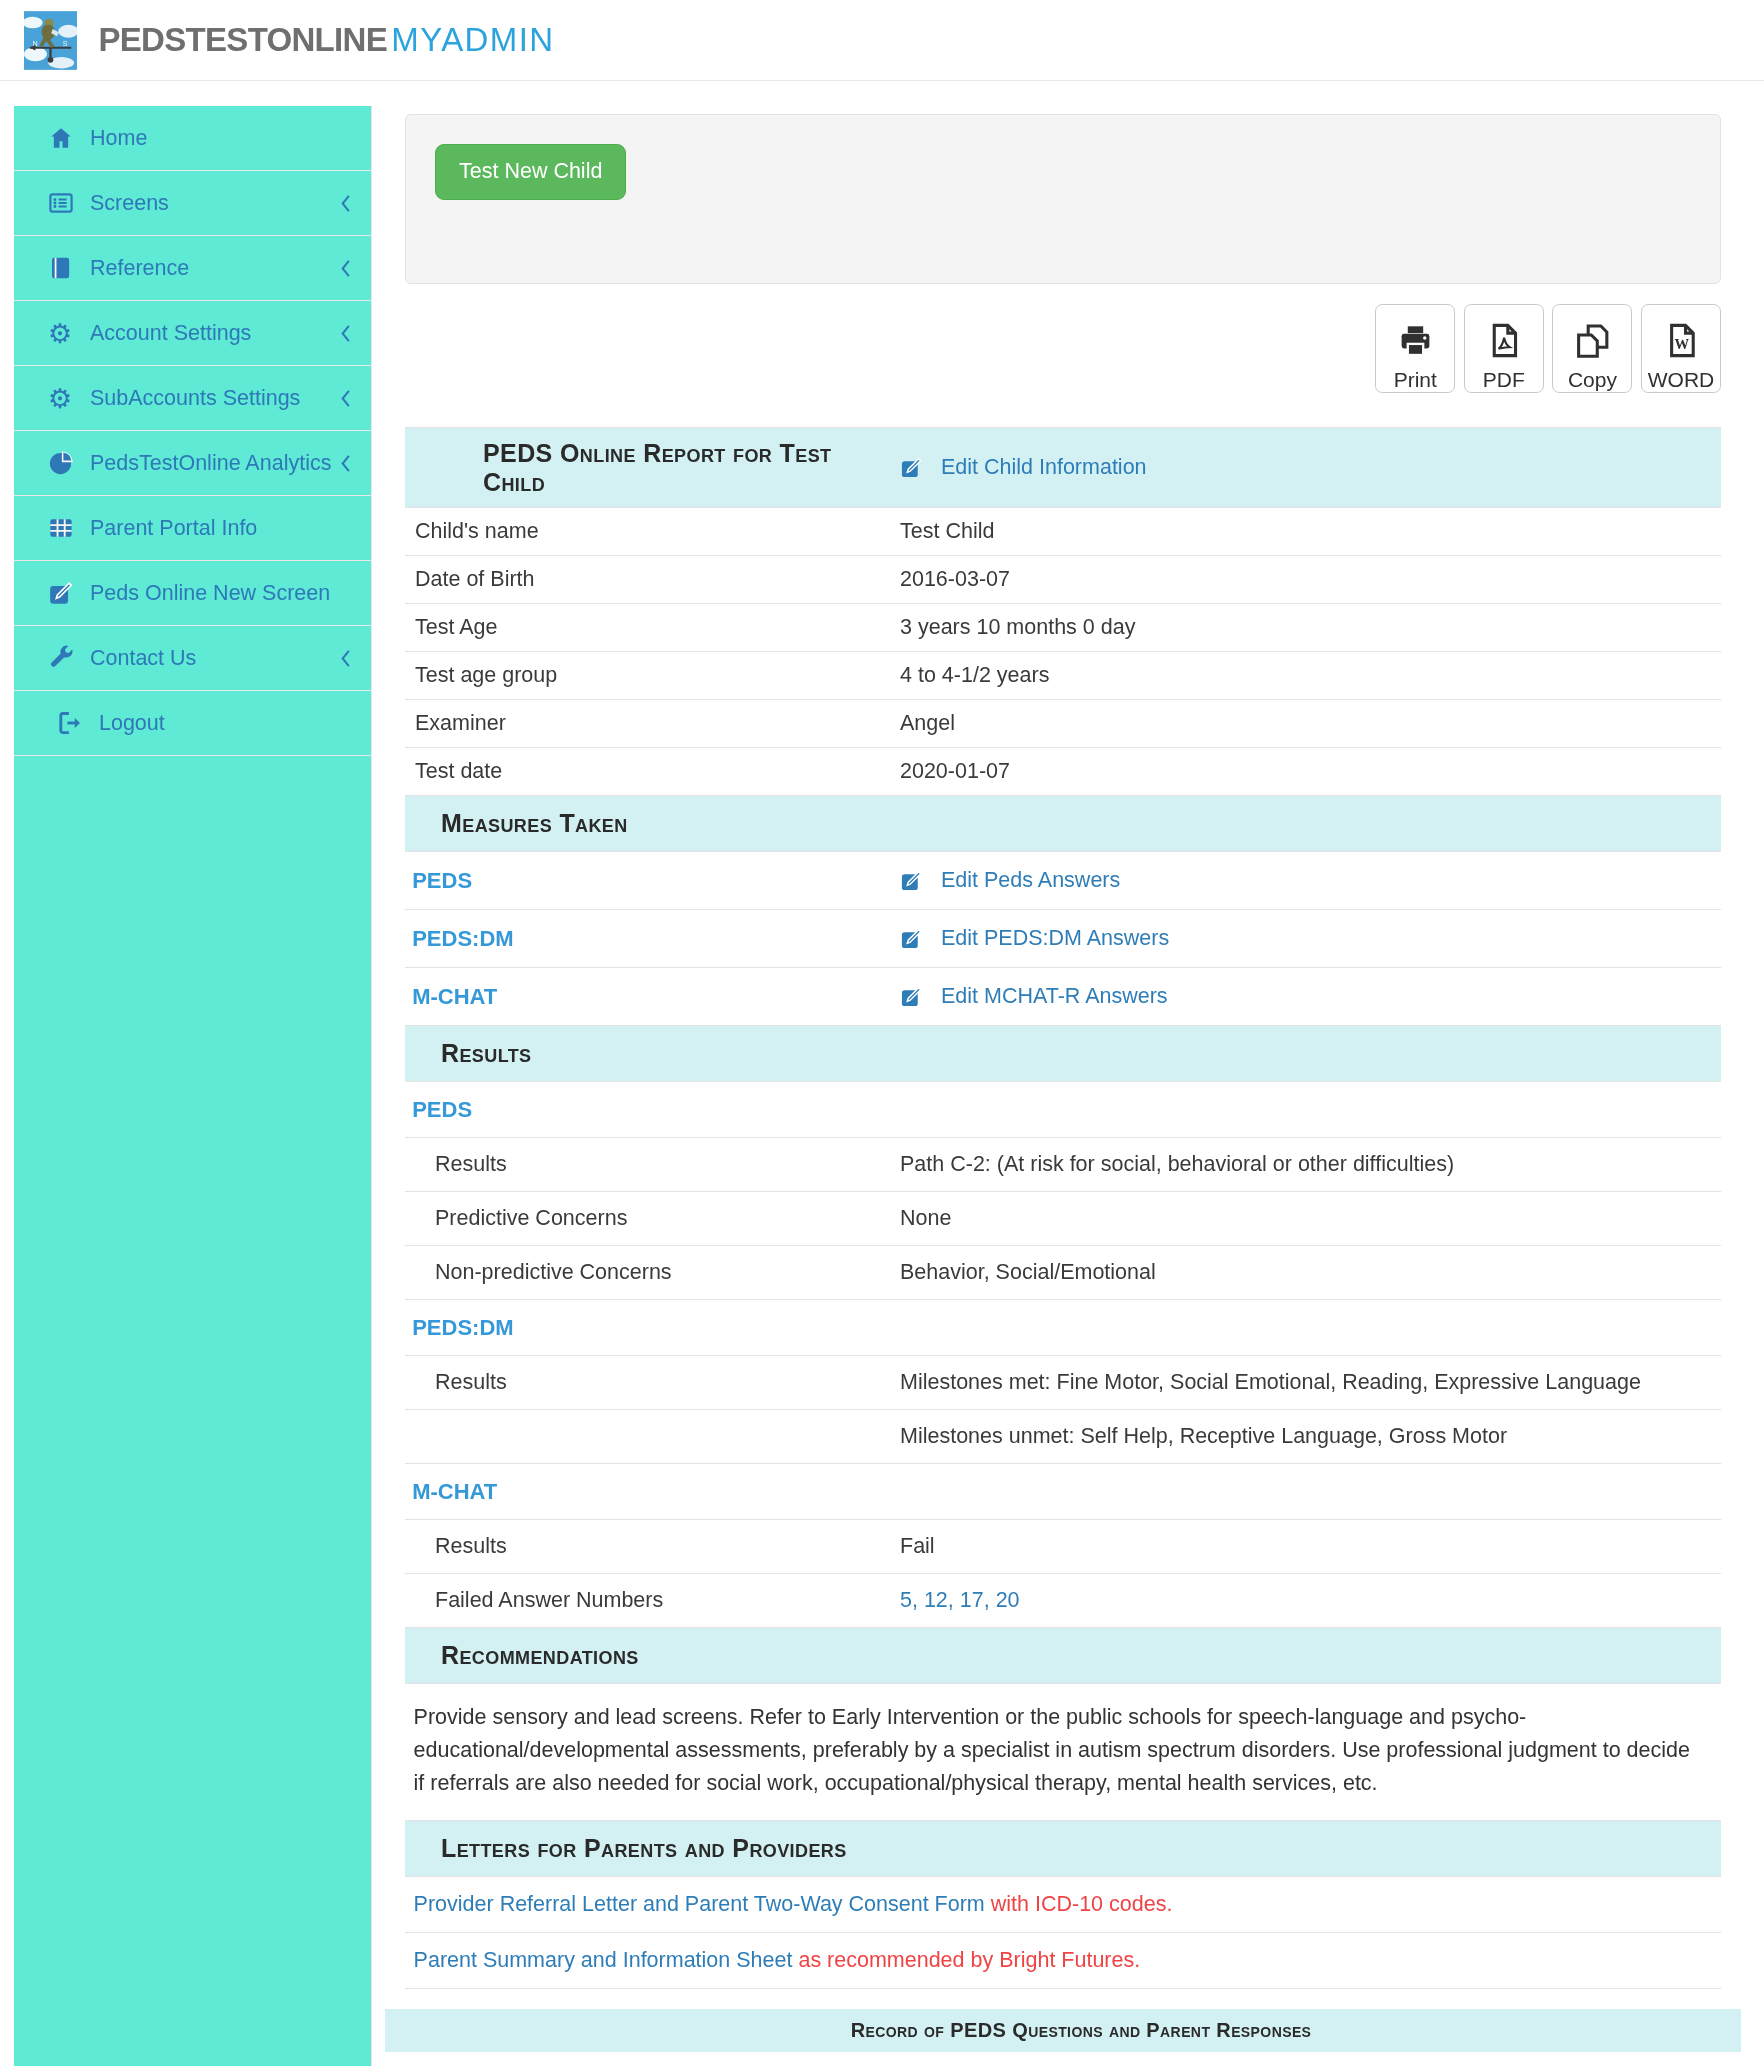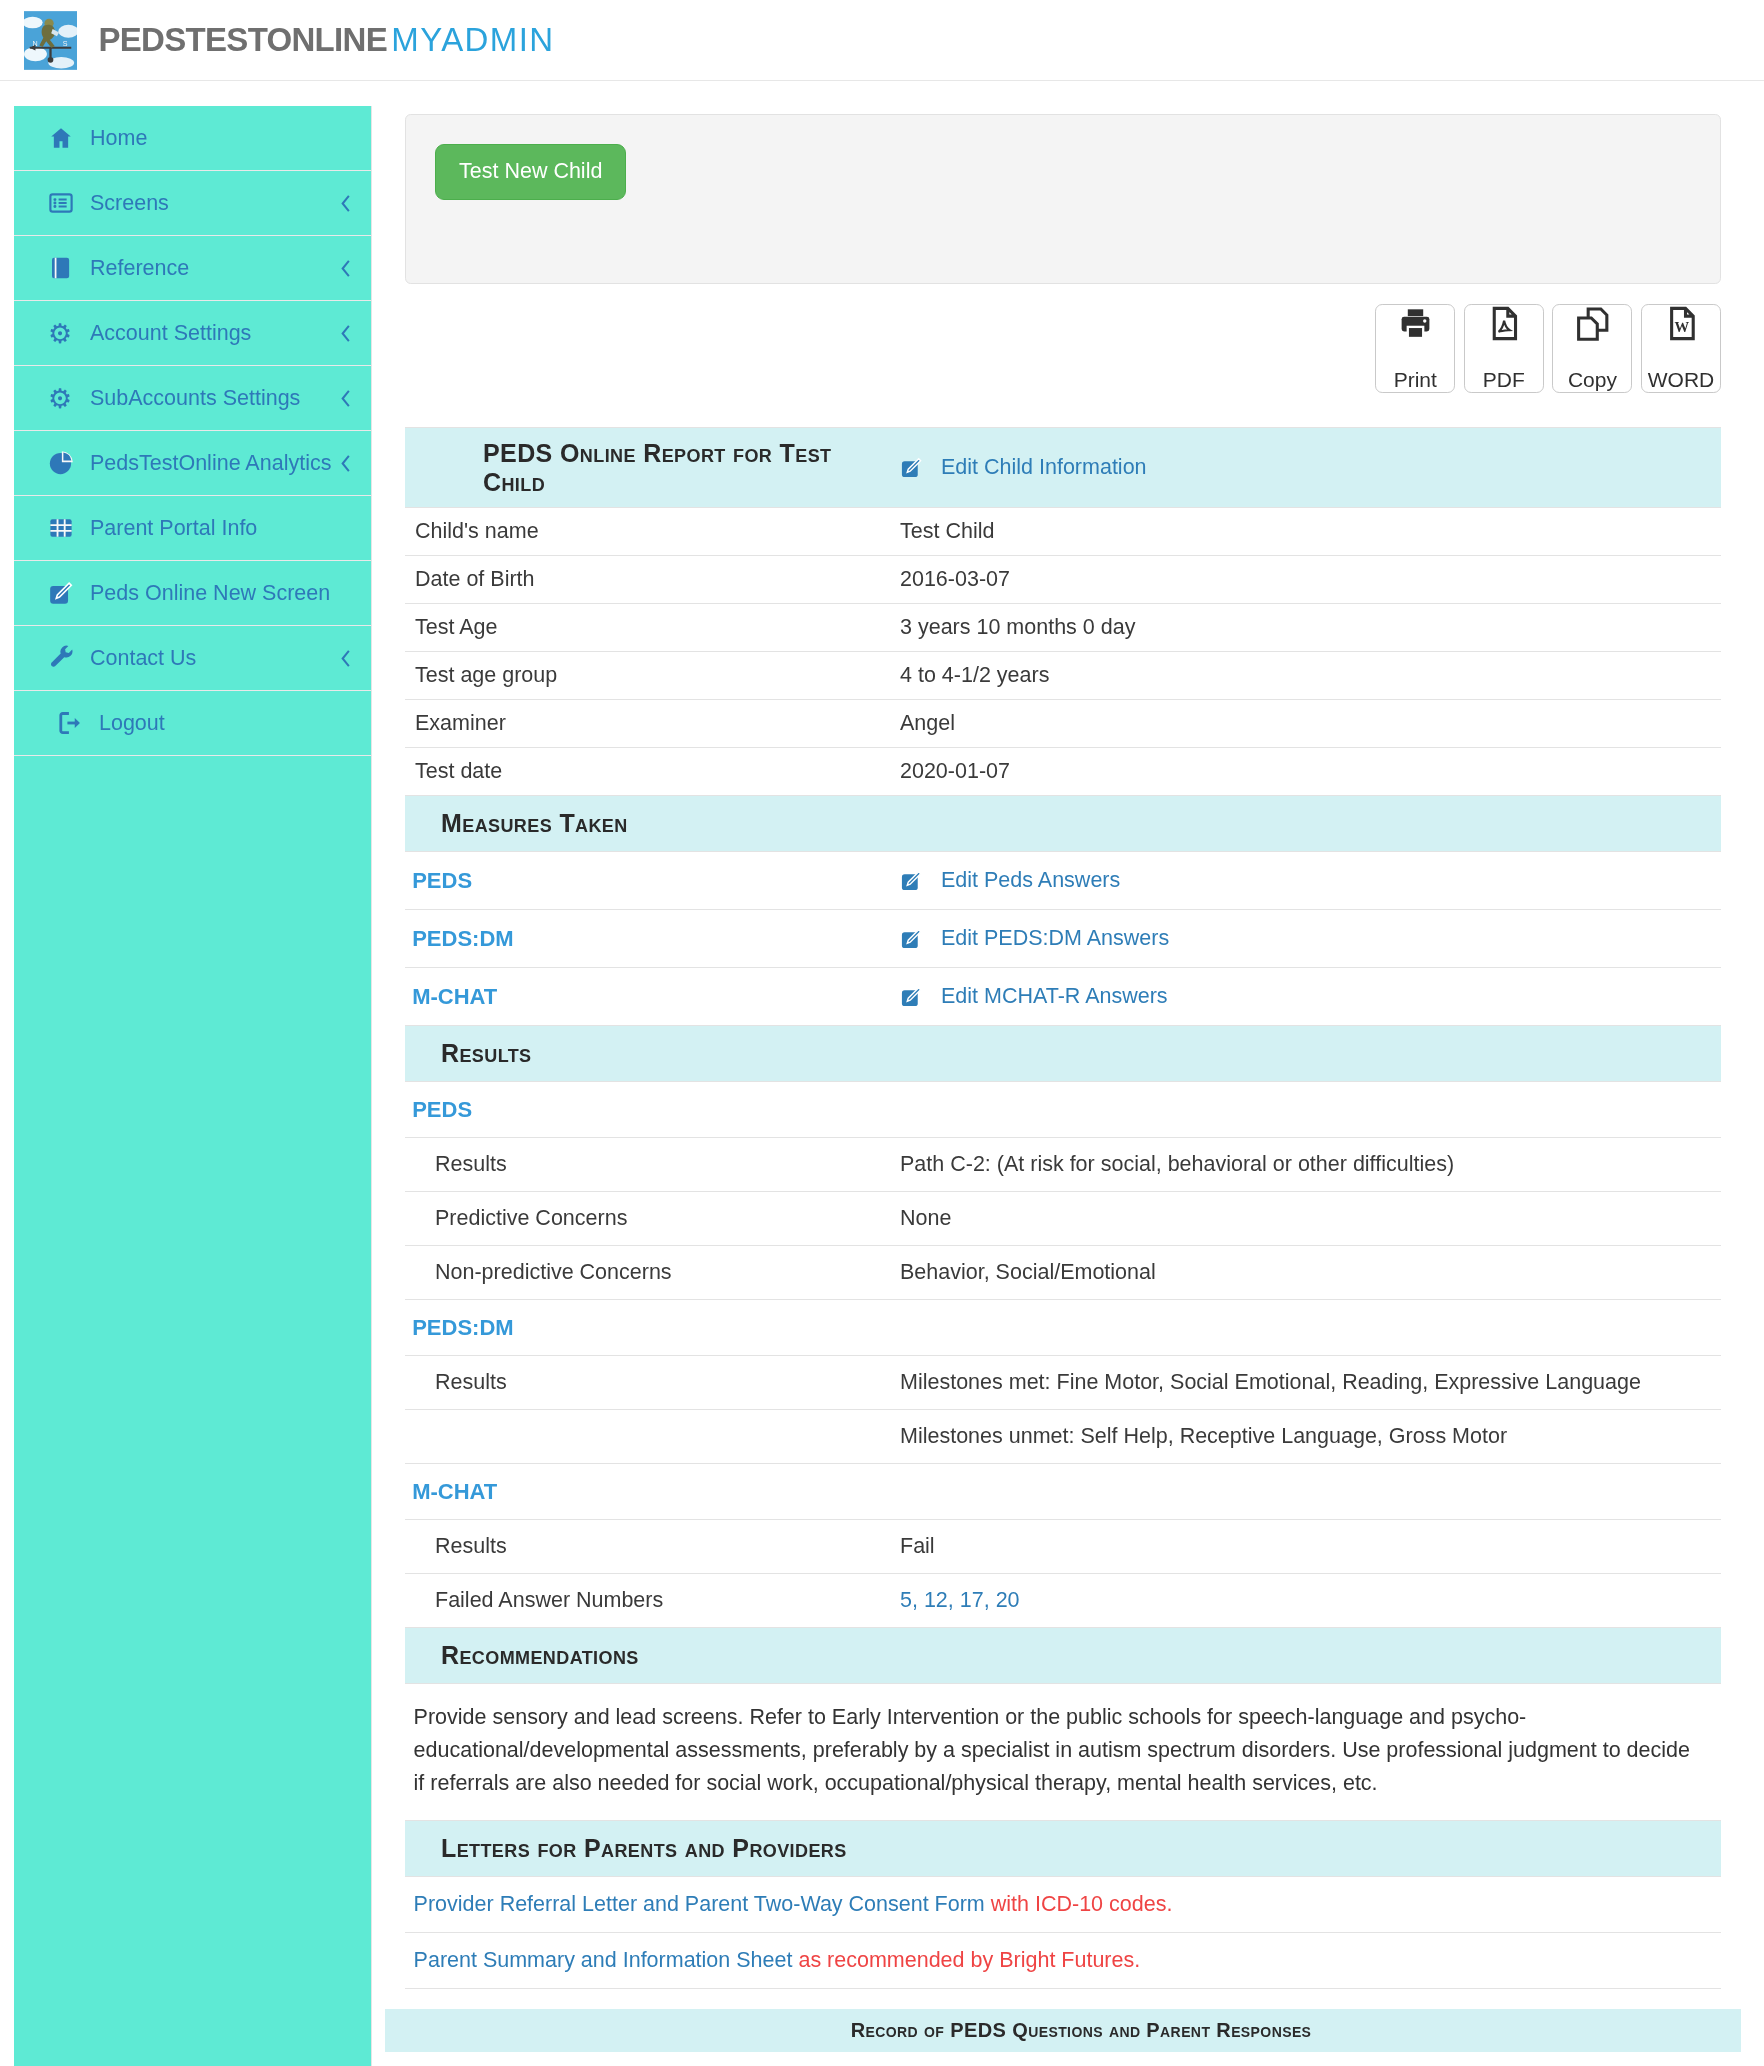--- a/index.html
+++ b/index.html
@@ -41,21 +41,21 @@
     height:170px; background:#f4f4f4; border:1.4px solid #e2e2e2; border-radius:5.7px;
     padding:29px; margin-bottom:14.3px;
   }
   .btn-green {
     display:inline-block; background:#5cb85c; border:1.4px solid #4cae4c; color:#fff;
     font-size:21.5px; font-family:inherit; padding:14.3px 23px; border-radius:9px; cursor:pointer;
   }
   .export-row { display:flex; justify-content:flex-end; gap:8.6px; margin:20px 0 34px; }
   .xbtn {
     width:80px; height:89px; background:#fff; border:1.4px solid #c9c9c9; border-radius:7.2px;
-    display:flex; flex-direction:column; align-items:center; justify-content:space-between; gap:5.7px;
+    display:flex; flex-direction:column; align-items:center; justify-content:flex-end; gap:5.7px;
     color:#303030; cursor:pointer; font-family:inherit;
   }
   .xbtn svg { width:37px; height:37px; }
   .xbtn .xlabel { font-size:21px; }
   
   .rtable { border-top:1.4px solid #e3e3e3; }
   .rtable > div { border-bottom:1.4px solid #e3e3e3; }
   .band { background:#d3f1f3; border-color:#d9dedf; }
   .band-title {
     font-variant:small-caps; font-weight:bold; font-size:25px; color:#2a2a2a; letter-spacing:0.4px;margin-left:36px;

